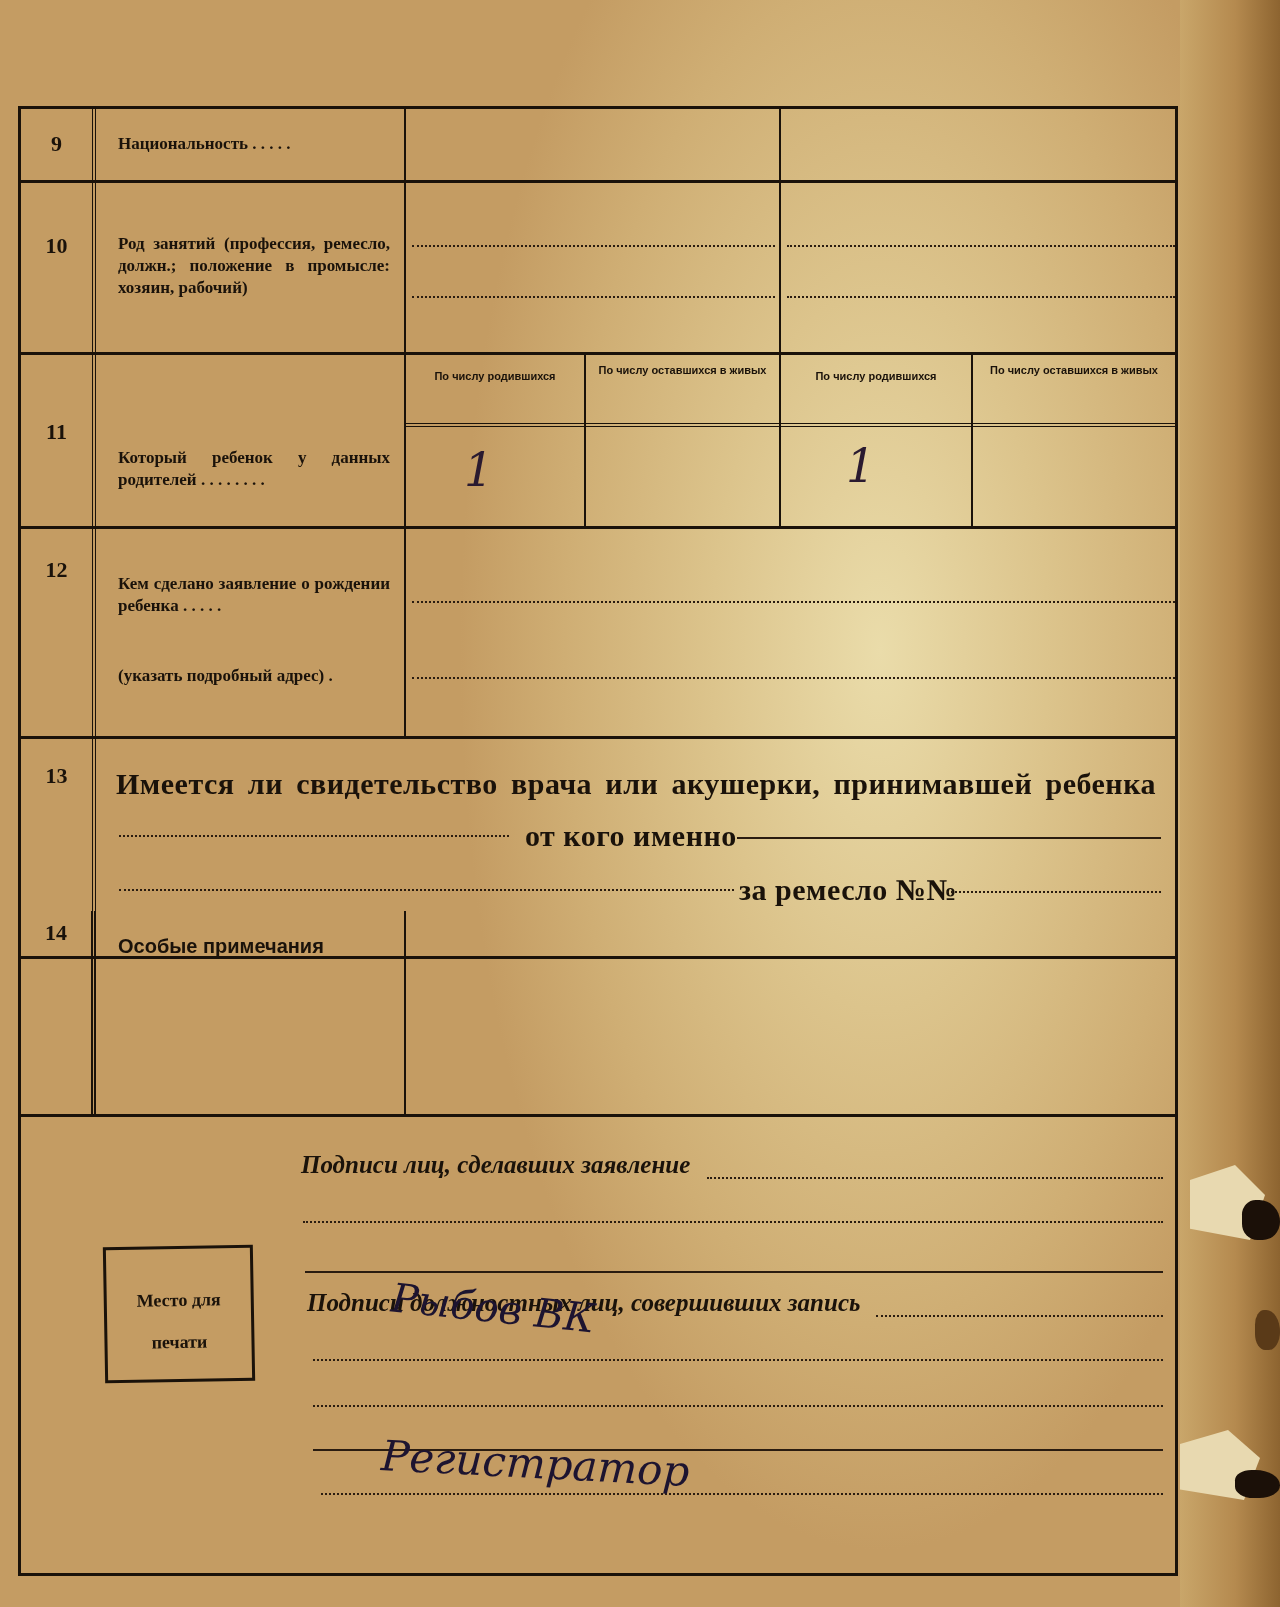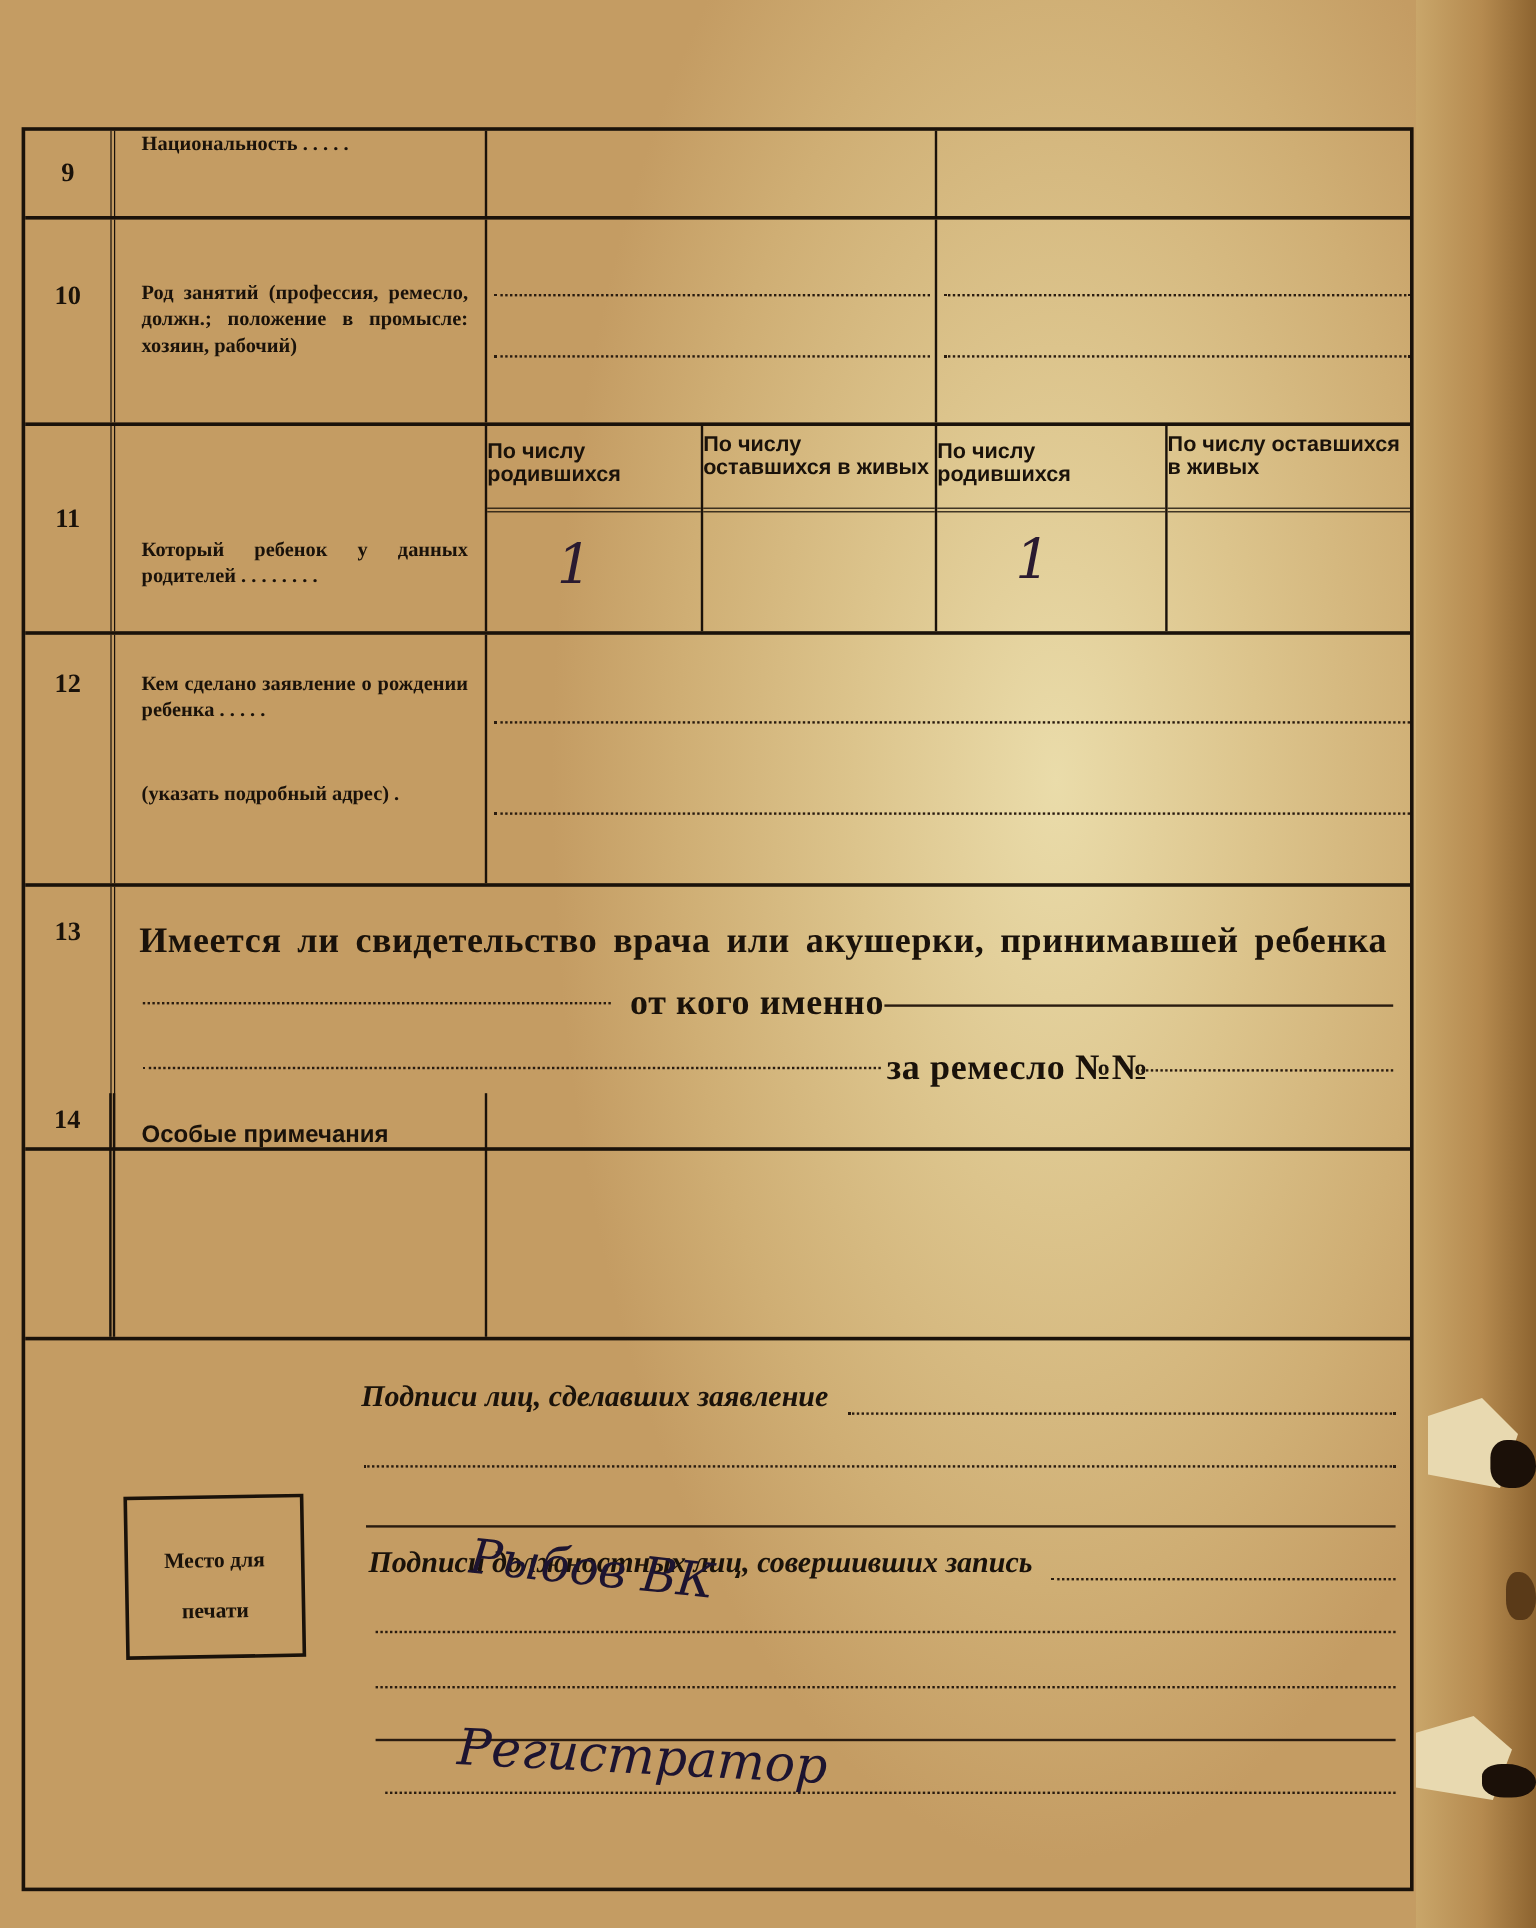--- a/index.html
+++ b/index.html
@@ -34,21 +34,21 @@
       font-family: "Liberation Serif", serif; font-weight: bold; font-size: 17px; line-height: 22px;
       text-align: justify;
     }
     .val-col { position: absolute; top: 0; bottom: 0; box-sizing: border-box; }
     .dotline { position: absolute; border-bottom: 2px dotted #2a1c10; height: 0; }
     .solidline { position: absolute; border-bottom: 2px solid #2a1c10; height: 0; }
     .hdr {
       position: absolute; top: 0; height: 72px; box-sizing: border-box;
       border-bottom: 4px double #1a120a;
       font-family: "Liberation Sans Narrow", "Liberation Sans", sans-serif;
-      font-size: 18px; line-height: 19px; padding-top: 6px;
+      font-size: 11px; line-height: 19px; text-align: center; padding-top: 6px;
       font-weight: bold;
     }
     .hw {
       position: absolute; font-family: "DejaVu Serif", serif; font-style: italic;
       font-size: 46px; color: #2a1a30; font-weight: normal;
     }
     .q13 {
       position: absolute; left: 95px; font-family: "Liberation Serif", serif;
       font-weight: bold; font-size: 30px; letter-spacing: 0.5px;
     }
@@ -75,21 +75,21 @@
   <div class="tear" style="left:62px;top:1200px;width:38px;height:40px;"></div>
   <div class="tear" style="left:75px;top:1310px;width:25px;height:40px;background:#5a3a18;"></div>
   <div class="tear-light" style="left:0px;top:1430px;width:80px;height:70px;"></div>
   <div class="tear" style="left:55px;top:1470px;width:45px;height:28px;"></div>
 </div>
 
 <div class="form">
 
   <div class="row" style="top:0;height:74px;">
     <div class="num-col" style="padding-top:22px;">9</div>
-    <div class="label-col" style="">Национальность . . . . .</div>
+    <div class="label-col" style="padding-top:24px;">Национальность . . . . .</div>
     <div class="val-col" style="left:385px;width:375px;border-right:2px solid #1a120a;"></div>
     <div class="val-col" style="left:760px;width:394px;"></div>
   </div>
 
   <div class="row" style="top:74px;height:172px;">
     <div class="num-col" style="padding-top:50px;">10</div>
     <div class="label-col" style="padding-top:50px;">Род занятий (профессия, ремесло, должн.; положение в промысле: хозяин, рабочий)</div>
     <div class="val-col" style="left:385px;width:375px;border-right:2px solid #1a120a;">
       <div class="dotline" style="left:6px;right:4px;top:62px;"></div>
       <div class="dotline" style="left:6px;right:4px;top:113px;"></div>
@@ -117,21 +117,21 @@
       <div class="hw" style="left:65px;top:84px;">1</div>
     </div>
     <div class="val-col" style="left:952px;width:202px;">
       <div class="hdr" style="left:0;width:100%;">По числу оставшихся в живых</div>
       <div class="hw" style="left:80px;top:88px;"></div>
     </div>
   </div>
 
   <div class="row" style="top:420px;height:210px;">
     <div class="num-col" style="padding-top:28px;">12</div>
-    <div class="label-col" style="padding-top:30px;">
+    <div class="label-col" style="padding-top:44px;">
       <div>Кем сделано заявление о рождении ребенка . . . . .</div>
       <div style="margin-top:48px;">(указать подробный адрес) .</div>
     </div>
     <div class="val-col" style="left:385px;width:769px;">
       <div class="dotline" style="left:6px;right:0;top:72px;"></div>
       <div class="dotline" style="left:6px;right:0;top:148px;"></div>
     </div>
   </div>
 
   <div class="row" style="top:630px;height:220px;">

